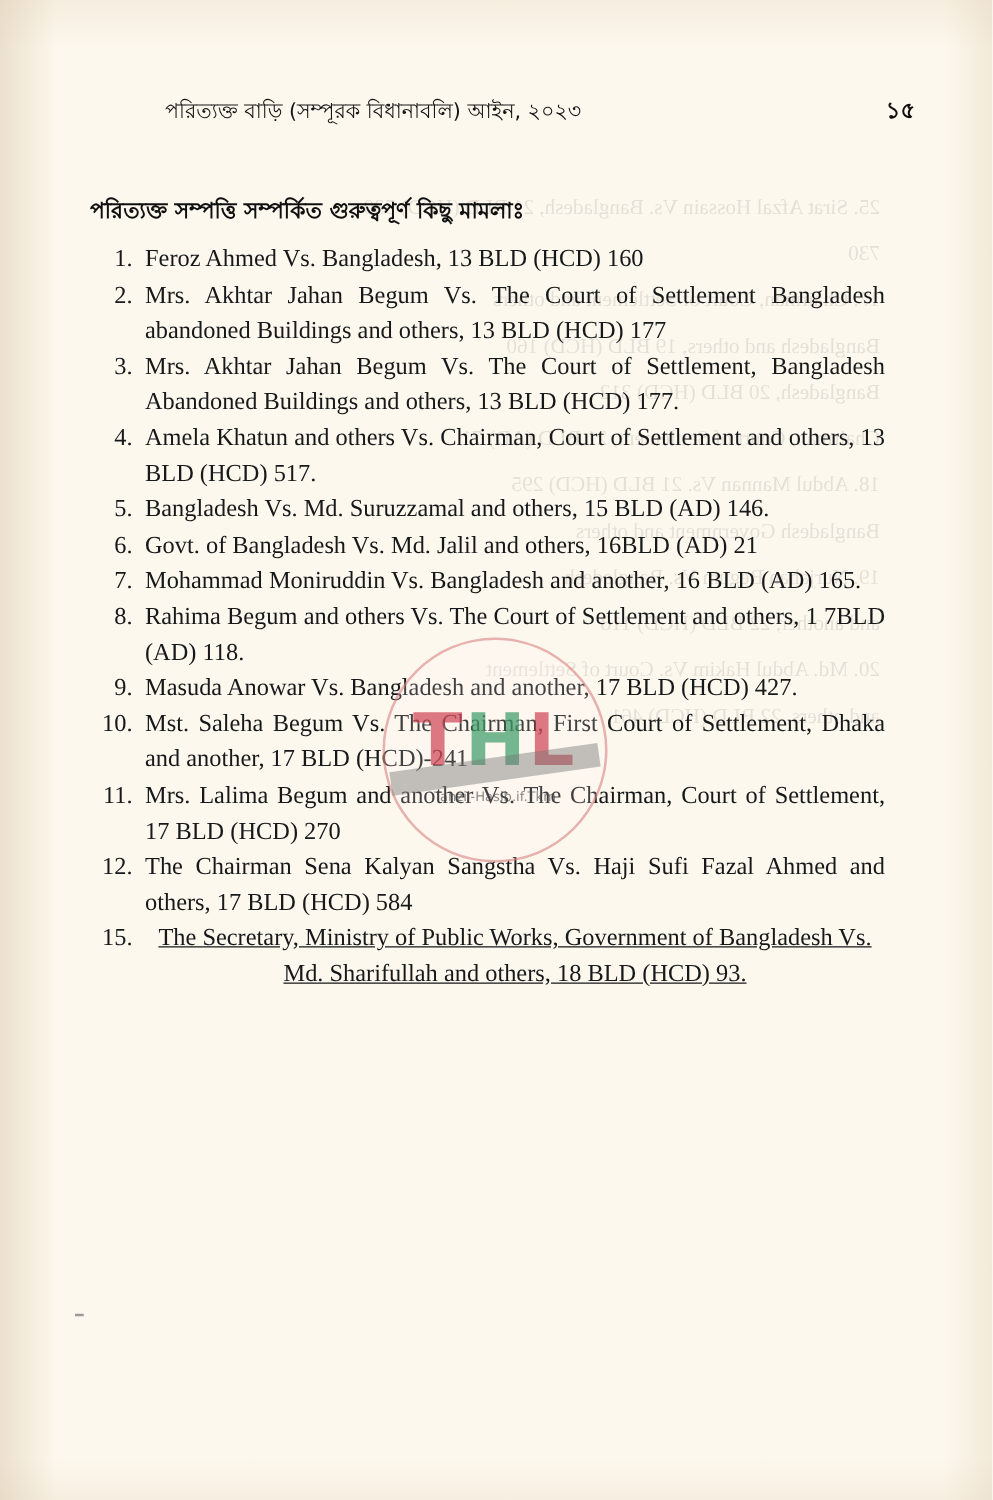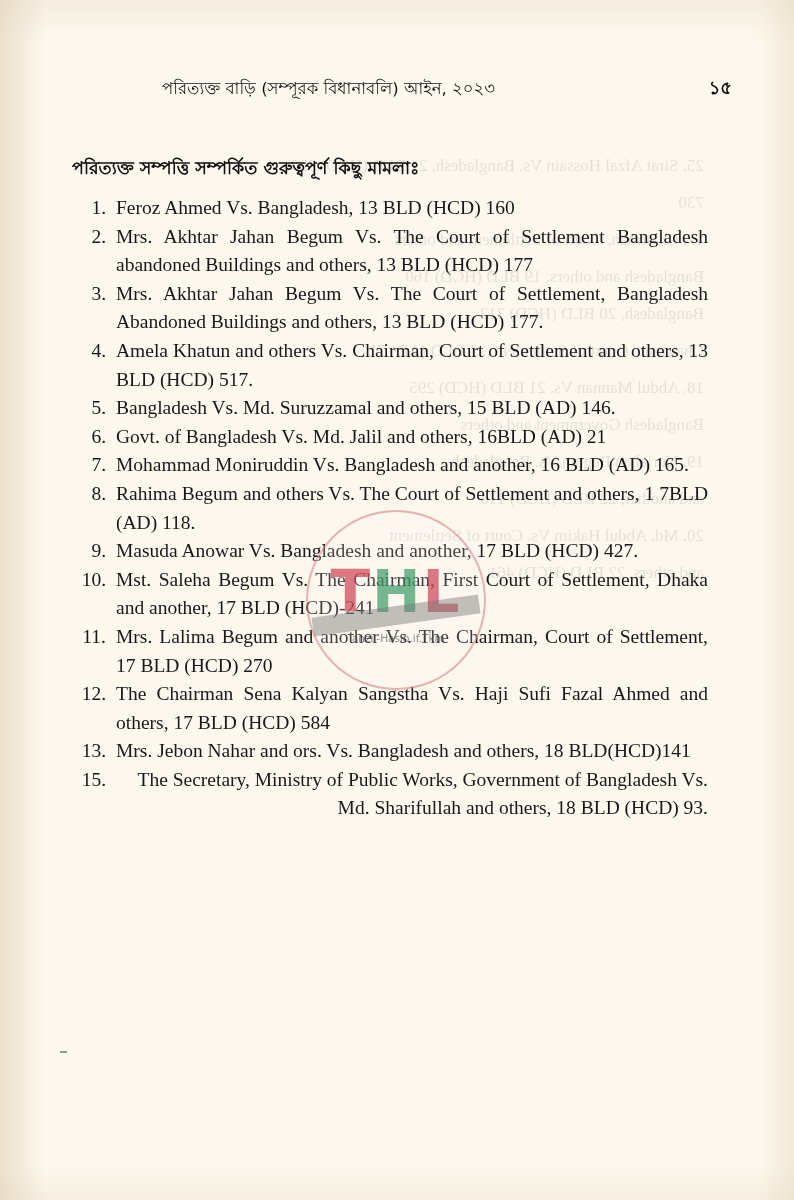--- a/index.html
+++ b/index.html
@@ -52,21 +52,21 @@
     right: 62px;
     display: flex;
     align-items: baseline;
     justify-content: space-between;
   }
   .header-title {
     font-family: "DejaVu Sans", sans-serif;
     font-size: 16.5px;
     color: #141414;
     letter-spacing: 0px;
-    margin-left: 92px;
+    margin-left: 62px;
   }
   .header-page {
     font-family: "DejaVu Sans", sans-serif;
     font-size: 18px;
     font-weight: bold;
     color: #0d0d0d;
     margin-left: 36px;
   }
 
   .content {
@@ -101,21 +101,21 @@
   ol.cases li .num {
     position: absolute;
     left: 0;
     top: 0;
     width: 34px;
     text-align: right;
     font-size: 19.5px;
     color: #16181a;
   }
   ol.cases li .txt { display: block; }
-  ol.cases li:last-child .txt { text-align: right; }
+  ol.cases li:last-child .txt { text-align: center; text-decoration: underline; }
 
   
   .stamp {
     position: absolute;
     left: 306px;
     top: 510px;
     width: 180px;
     height: 180px;
     pointer-events: none;
   }
@@ -241,24 +241,20 @@
       </li>
       <li>
         <span class="num">11.</span>
         <span class="txt">Mrs. Lalima Begum and another Vs. The Chairman, Court of Settlement, 17 BLD (HCD) 270</span>
       </li>
       <li>
         <span class="num">12.</span>
         <span class="txt">The Chairman Sena Kalyan Sangstha Vs. Haji Sufi Fazal Ahmed and others, 17 BLD (HCD) 584</span>
       </li>
       <li>
-        <span class="num">13.</span>
-        <span class="txt">Mrs. Jebon Nahar and ors. Vs. Bangladesh and others, 18 BLD(HCD)141</span>
-      </li>
-      <li>
         <span class="num">15.</span>
         <span class="txt">The Secretary, Ministry of Public Works, Government of Bangladesh Vs. Md. Sharifullah and others, 18 BLD (HCD) 93.</span>
       </li>
     </ol>
   </div>
 
   <div class="edge-dot"></div>
 
   <div class="stamp">
     <div class="ring"></div>

